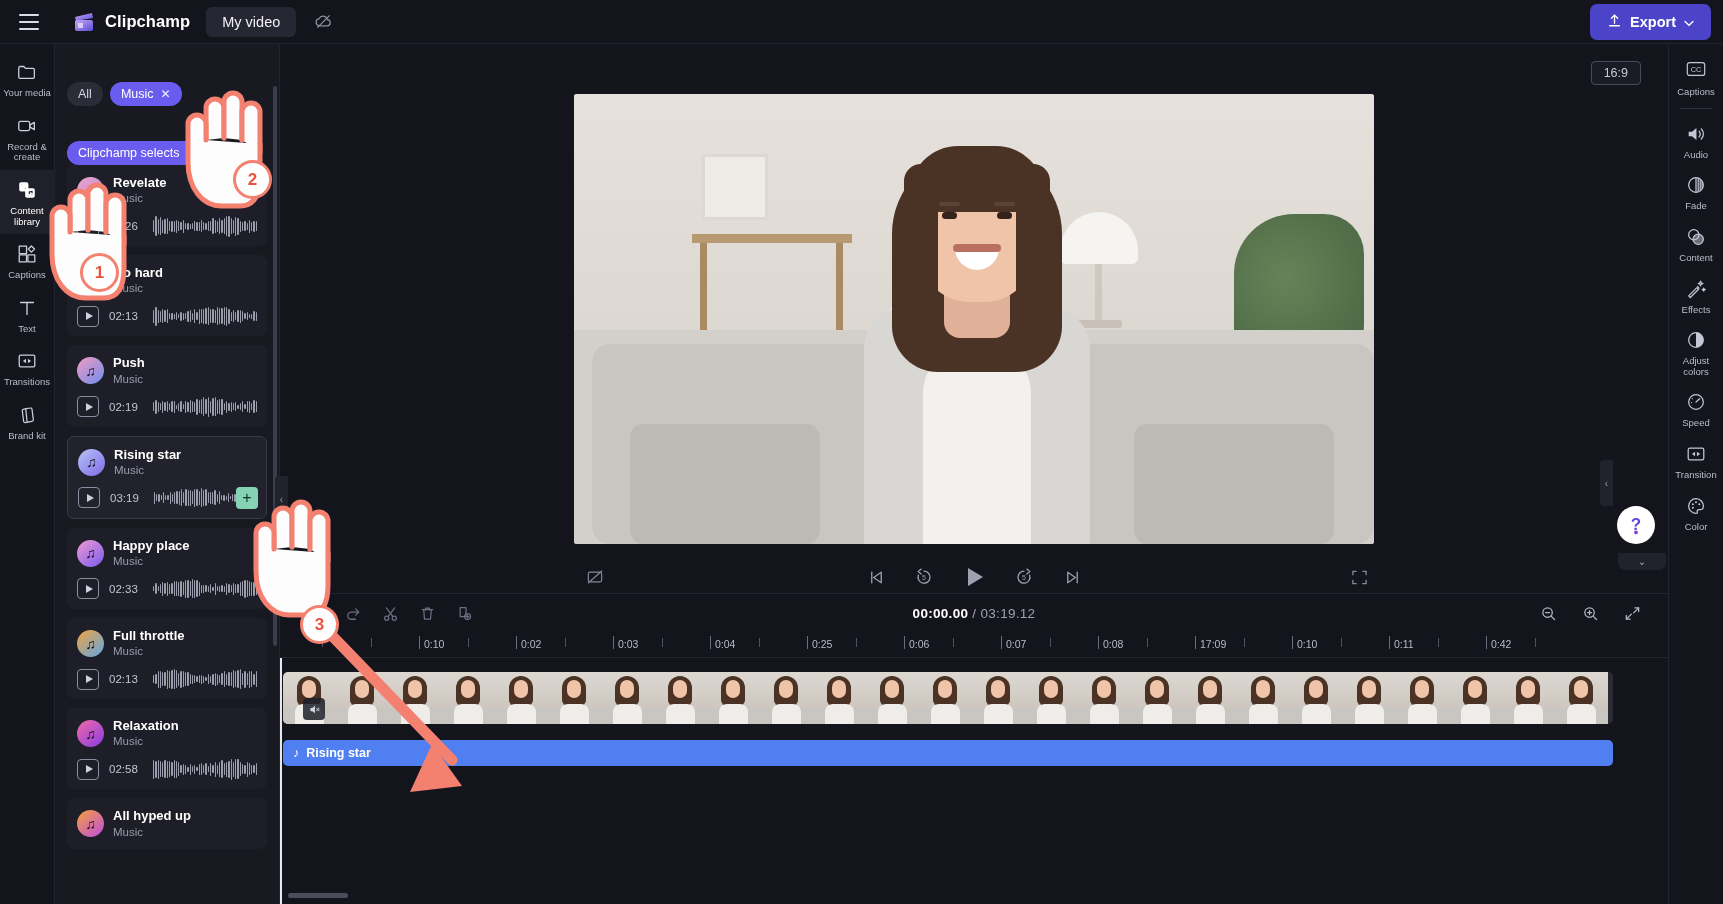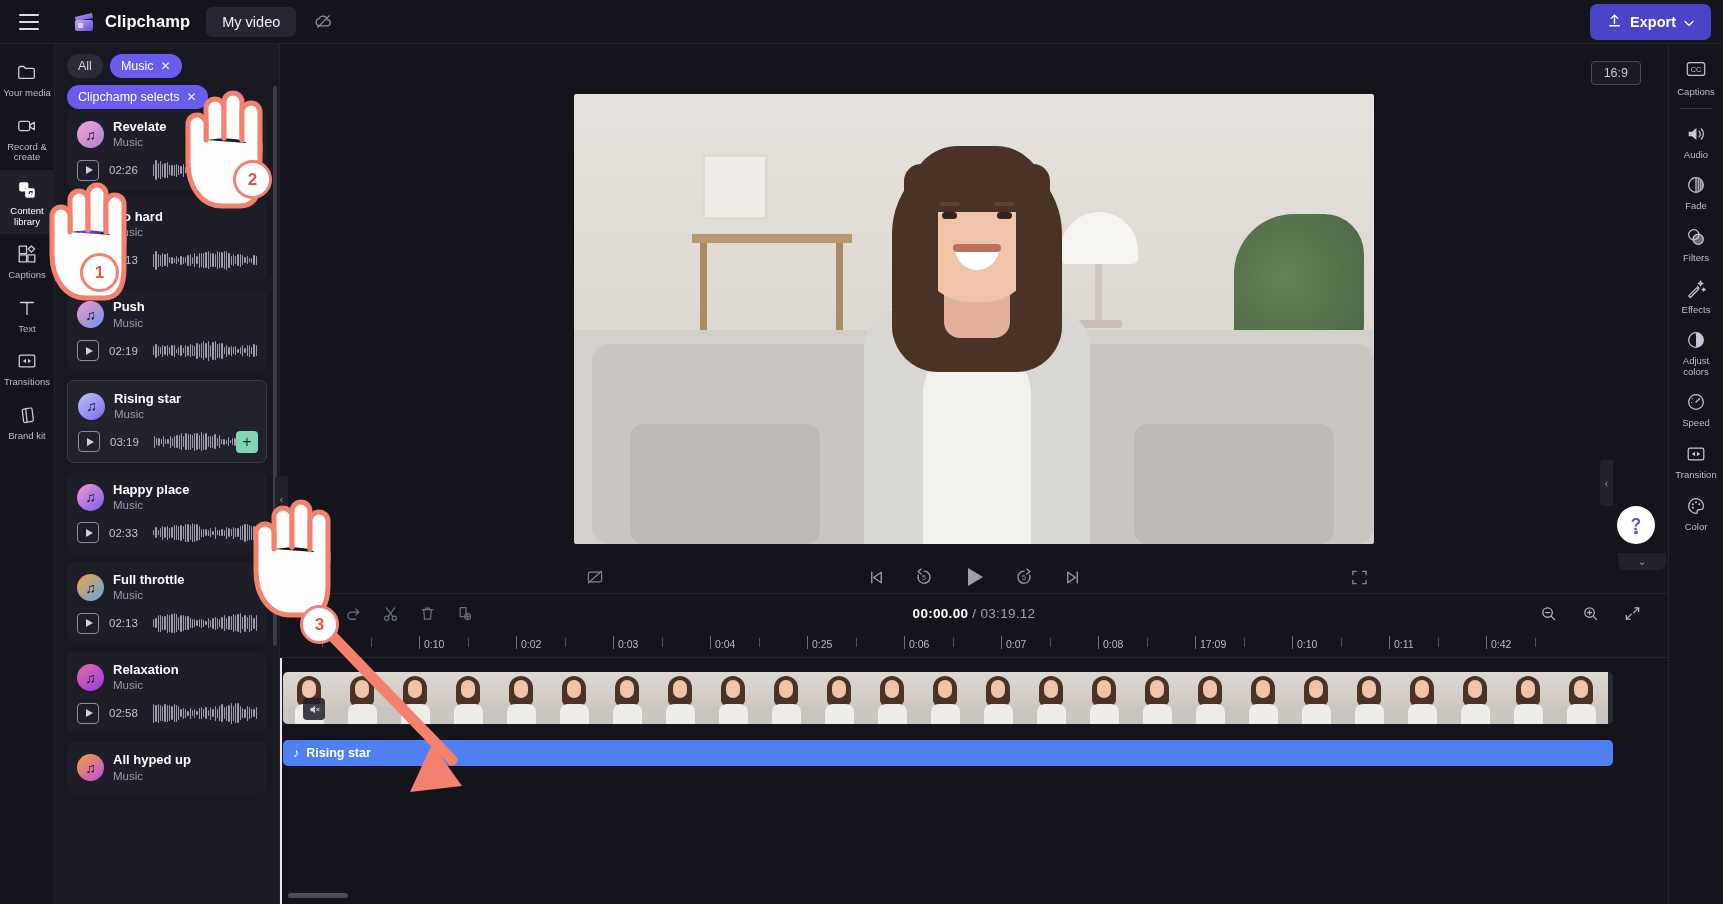--- a/index.html
+++ b/index.html
@@ -60,21 +60,21 @@
   
   .panel {
     width:225px; flex:0 0 225px; background:#191922;
     display:flex; flex-direction:column; position:relative;
     border-right:1px solid #23232e;
   }
   .chips { padding:10px 12px 0 12px; display:flex; flex-wrap:wrap; gap:7px; }
   .chip {
     display:inline-flex; align-items:center; gap:7px;
     padding:5px 11px; border-radius:15px; font-size:12.5px; cursor:pointer;
-    background:#2c2c39; color:#d6d6e2;
+    background:#2c2c39; color:#d6d6e2;margin-top:28px;
   }
   .chip.on { background:#6b5cf0; color:#fff; }
   .chip .x { font-size:12px; opacity:.92; }
   .searchwrap { padding:10px 12px 0 12px; }
   .searchbox {
     display:flex; align-items:center; gap:8px;
     background:#20202b; border:1px solid #31313f; border-radius:6px;
     padding:7px 10px;
   }
   .searchbox input {
@@ -1333,21 +1333,21 @@
         <span class="rail-label">Fade</span>
       </div>
 
       <div class="rail-item">
         <span class="ico">
           <svg width="22" height="22" viewBox="0 0 24 24" fill="none" stroke="#c6c6d6" stroke-width="1.35">
             <circle cx="9.6" cy="9.6" r="5.6"></circle>
               <circle cx="14.4" cy="14.4" r="5.6" fill="#c6c6d6" fill-opacity=".5"></circle>
           </svg>
         </span>
-        <span class="rail-label">Filters</span>
+        <span class="rail-label">Content</span>
       </div>
 
       <div class="rail-item">
         <span class="ico">
           <svg width="22" height="22" viewBox="0 0 24 24" fill="none" stroke="#c6c6d6" stroke-width="1.35" stroke-linecap="round" stroke-linejoin="round">
             <path d="M4 19.5l9-9 1.8 1.8-9 9z"></path>
               <path d="M13.6 9.2l1.8 1.8"></path>
             <path d="M17 3.4l.7 1.9 1.9.7-1.9.7-.7 1.9-.7-1.9-1.9-.7 1.9-.7z"></path>
             <path d="M20.4 11l.45 1.2 1.2.45-1.2.45-.45 1.2-.45-1.2-1.2-.45 1.2-.45z"></path>
           </svg>

